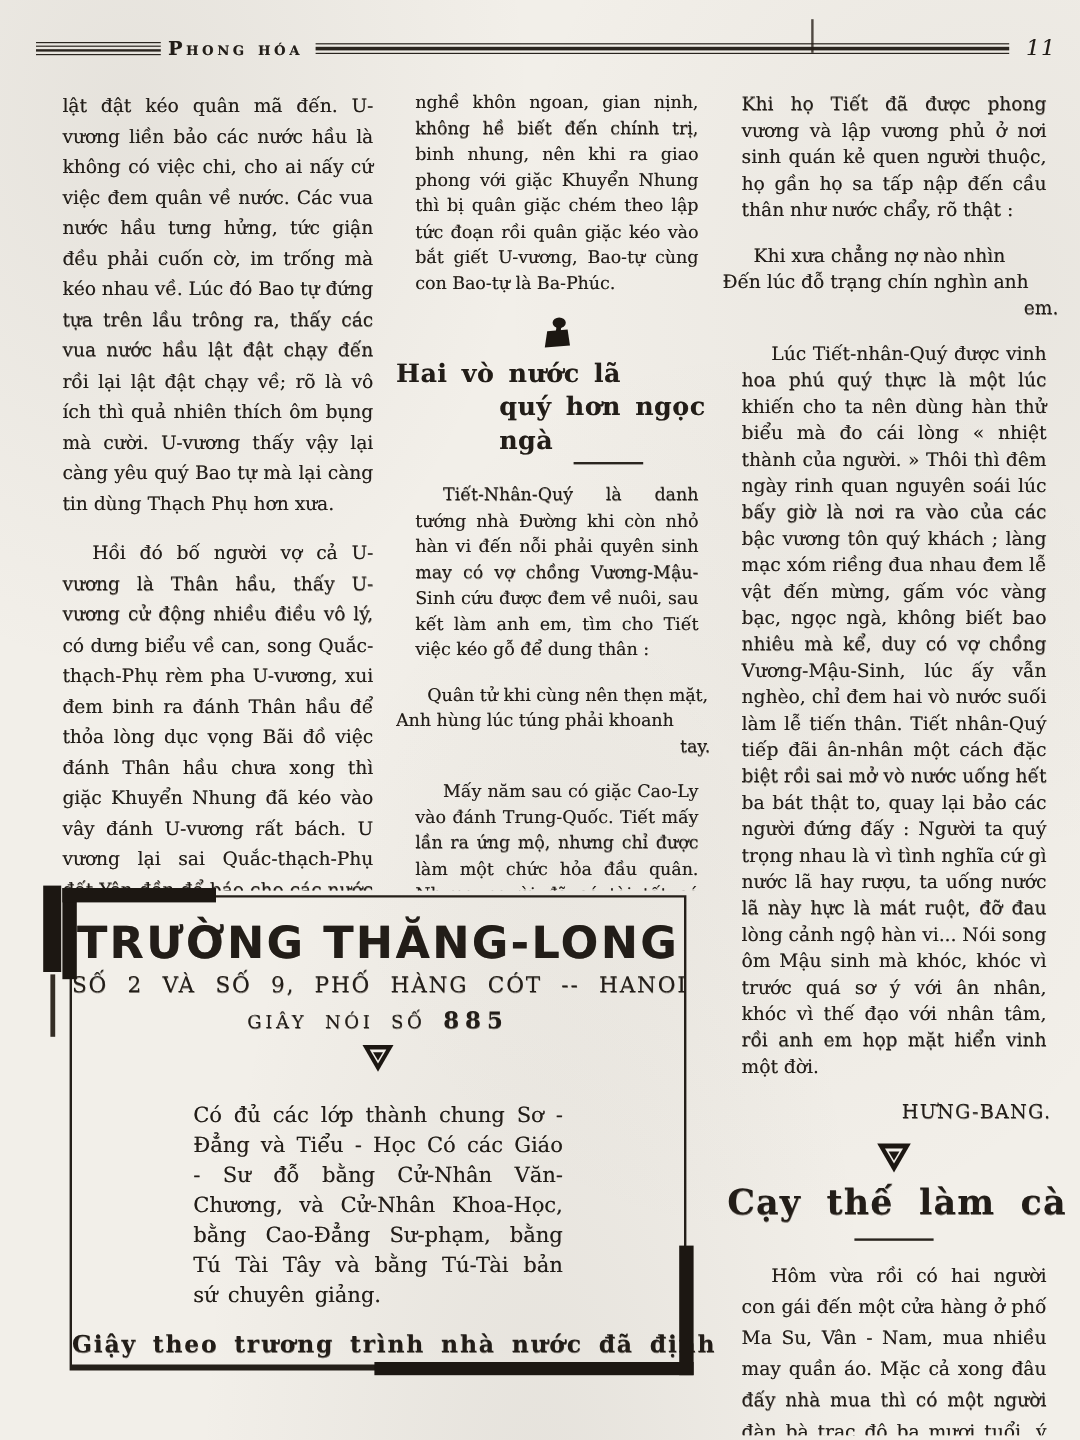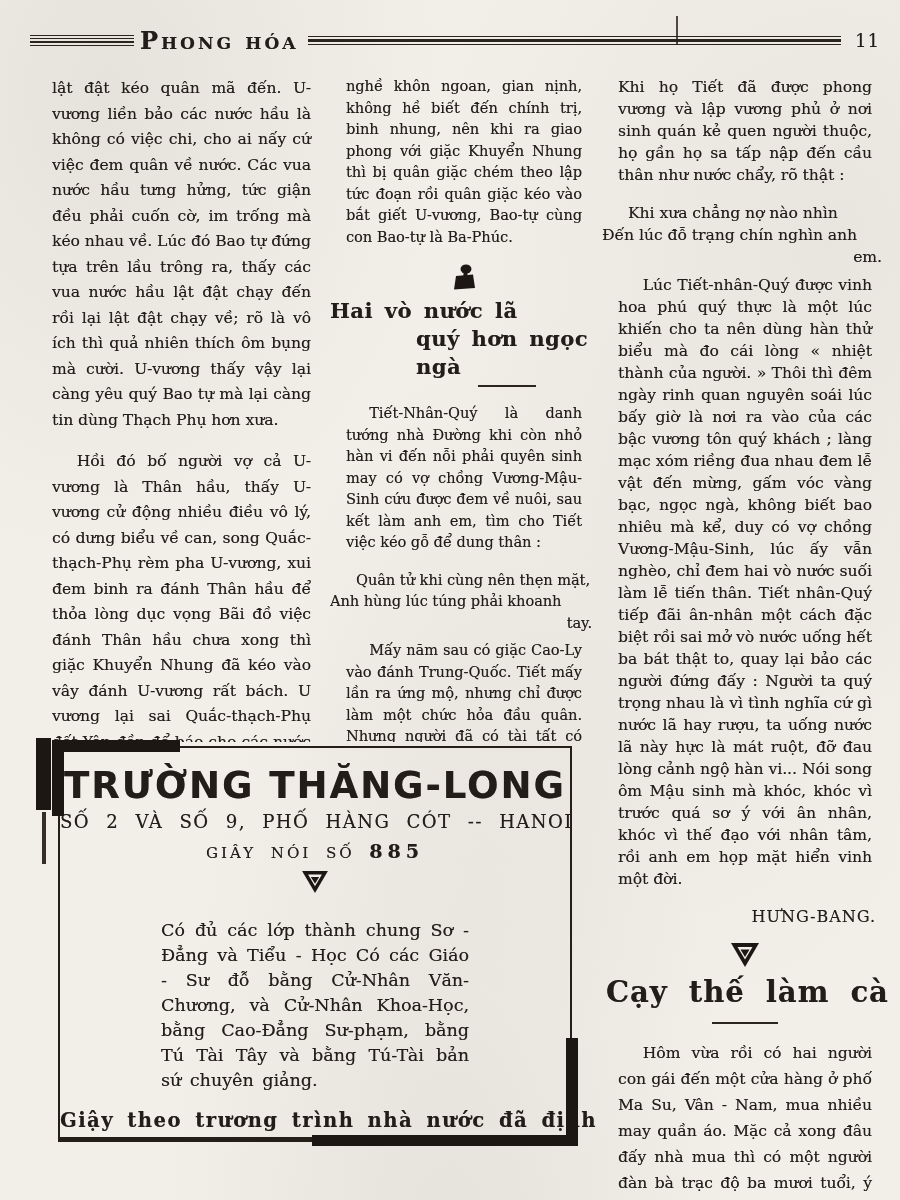--- a/index.html
+++ b/index.html
@@ -24,31 +24,31 @@
   .rules-left{
     width:104px; height:13px; flex:0 0 auto;
     background:
       linear-gradient(#2a251f,#2a251f) 0 1px/100% 1px no-repeat,
       linear-gradient(#2a251f,#2a251f) 0 4px/100% 1px no-repeat,
       linear-gradient(#2a251f,#2a251f) 0 7px/100% 2px no-repeat,
       linear-gradient(#2a251f,#2a251f) 0 11px/100% 1px no-repeat;
   }
   .masthead-title{
     flex:0 0 auto; padding:0 10px 0 6px;
-    font-variant:small-caps; font-weight:bold; font-size:24px; letter-spacing:3px;
+    font-variant:small-caps; font-weight:bold; font-size:16px; letter-spacing:3px;
     white-space:nowrap;
   }
   .rules-right{
     flex:1 1 auto; height:13px; margin-right:14px;
     background:
       linear-gradient(#2a251f,#2a251f) 0 2px/100% 1px no-repeat,
       linear-gradient(#2a251f,#2a251f) 0 5px/100% 3px no-repeat,
       linear-gradient(#2a251f,#2a251f) 0 10px/100% 1px no-repeat;
   }
-  .page-number{ flex:0 0 auto; font-size:18px; letter-spacing:1px; }
+  .page-number{ flex:0 0 auto; font-size:18px; letter-spacing:1px;font-style:italic; }
   .fold-mark{ position:absolute; left:646px; top:-8px; width:2px; height:28px; background:rgba(40,33,25,0.8); }
 
   
   .col{ position:absolute; top:60px; text-align:justify; overflow:hidden; }
   .col p{ margin:16px; }
   .col p.indent{ text-indent:1.6em; }
   #col1{ left:36px;  width:291px; height:682px; font-size:15.5px; line-height:25.5px; }
   #col2{ left:330px; width:268px; height:682px; font-size:14.5px; line-height:21.5px; }
   #col3{ left:602px; width:286px; height:1136px; font-size:15.5px; line-height:22px; }
   #col3 .loose{ line-height:26px; }
@@ -59,21 +59,21 @@
   }
   .article-heading .line2{ display:block; margin-left:86px; }
   .heading-underline{ height:2px; background:#2a251f; margin:4px 0 10px 148px; width:58px; }
 
   .big-heading{
     font-size:29px; font-weight:bold; text-align:left; letter-spacing:1px; word-spacing:10px;
     margin:6px 0 0 4px; line-height:36px; white-space:nowrap;
   }
   .big-underline{ height:2px; background:#2a251f; width:66px; margin:12px auto 14px auto; }
 
-  .verse{ margin:6px 0; }
+  .verse{ margin:16px 0; }
   .verse .v1{ margin-left:26px; }
   .verse .v-tail{ text-align:right; padding-right:6px; }
   .signature{ text-align:right; font-size:16px; letter-spacing:1px; padding-right:12px; margin-top:6px; font-weight:500;}
 
   .ornament{ display:flex; justify-content:center; margin:4px 0; }
   .ornament.tri3{ margin:14px 0 6px 0; }
 
   
   .ad-box{
     position:absolute; left:58px; top:746px; width:514px; height:396px;

